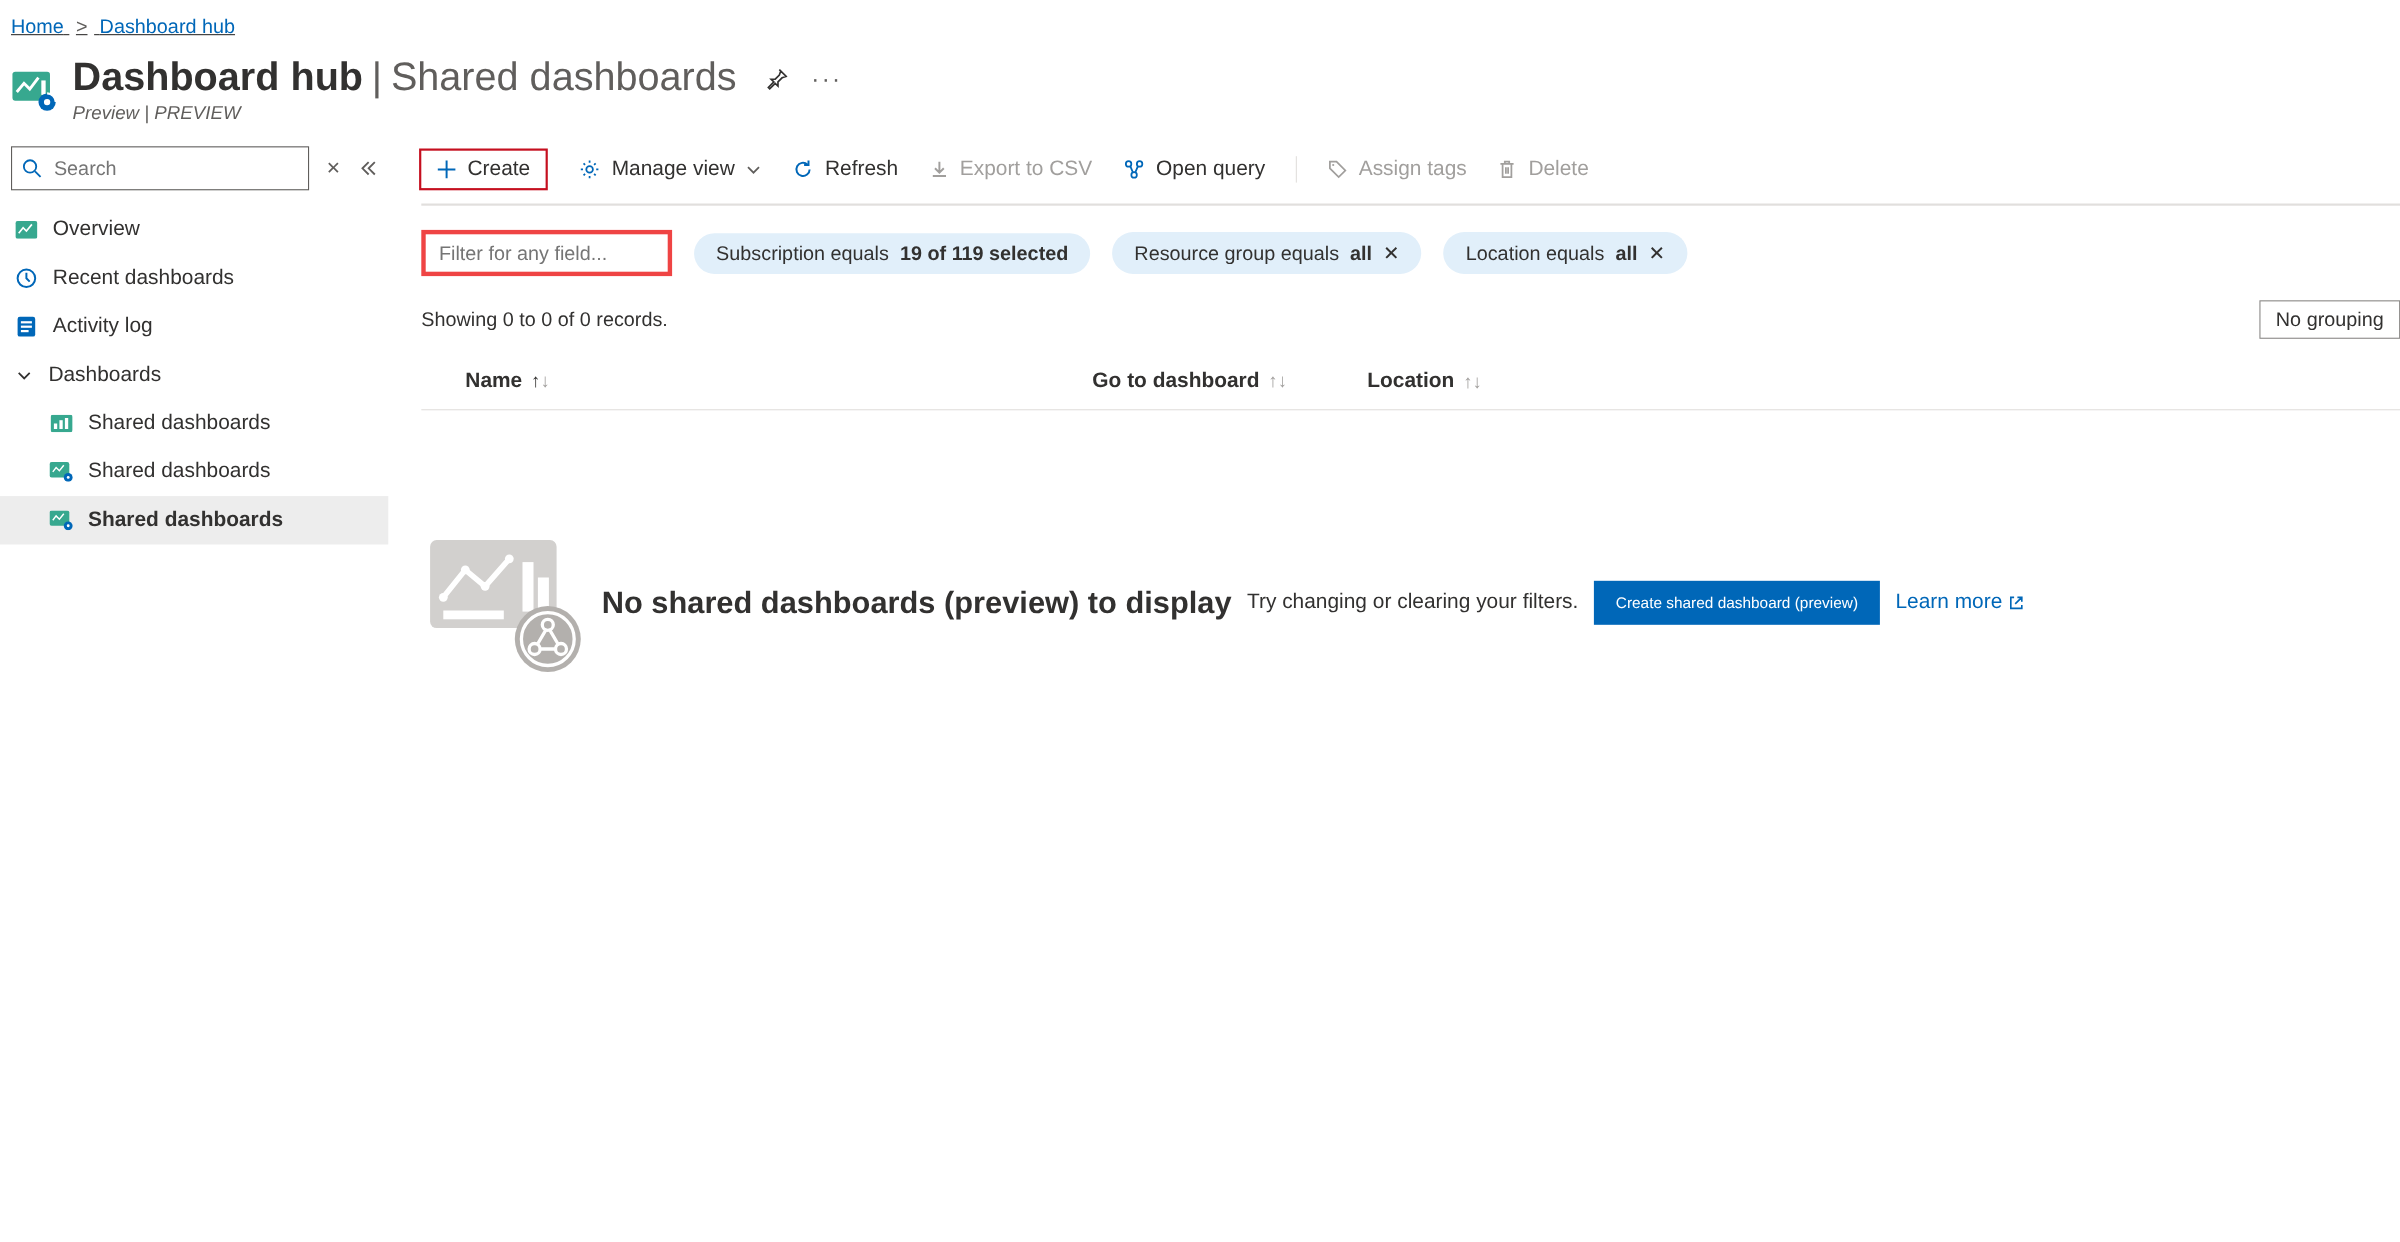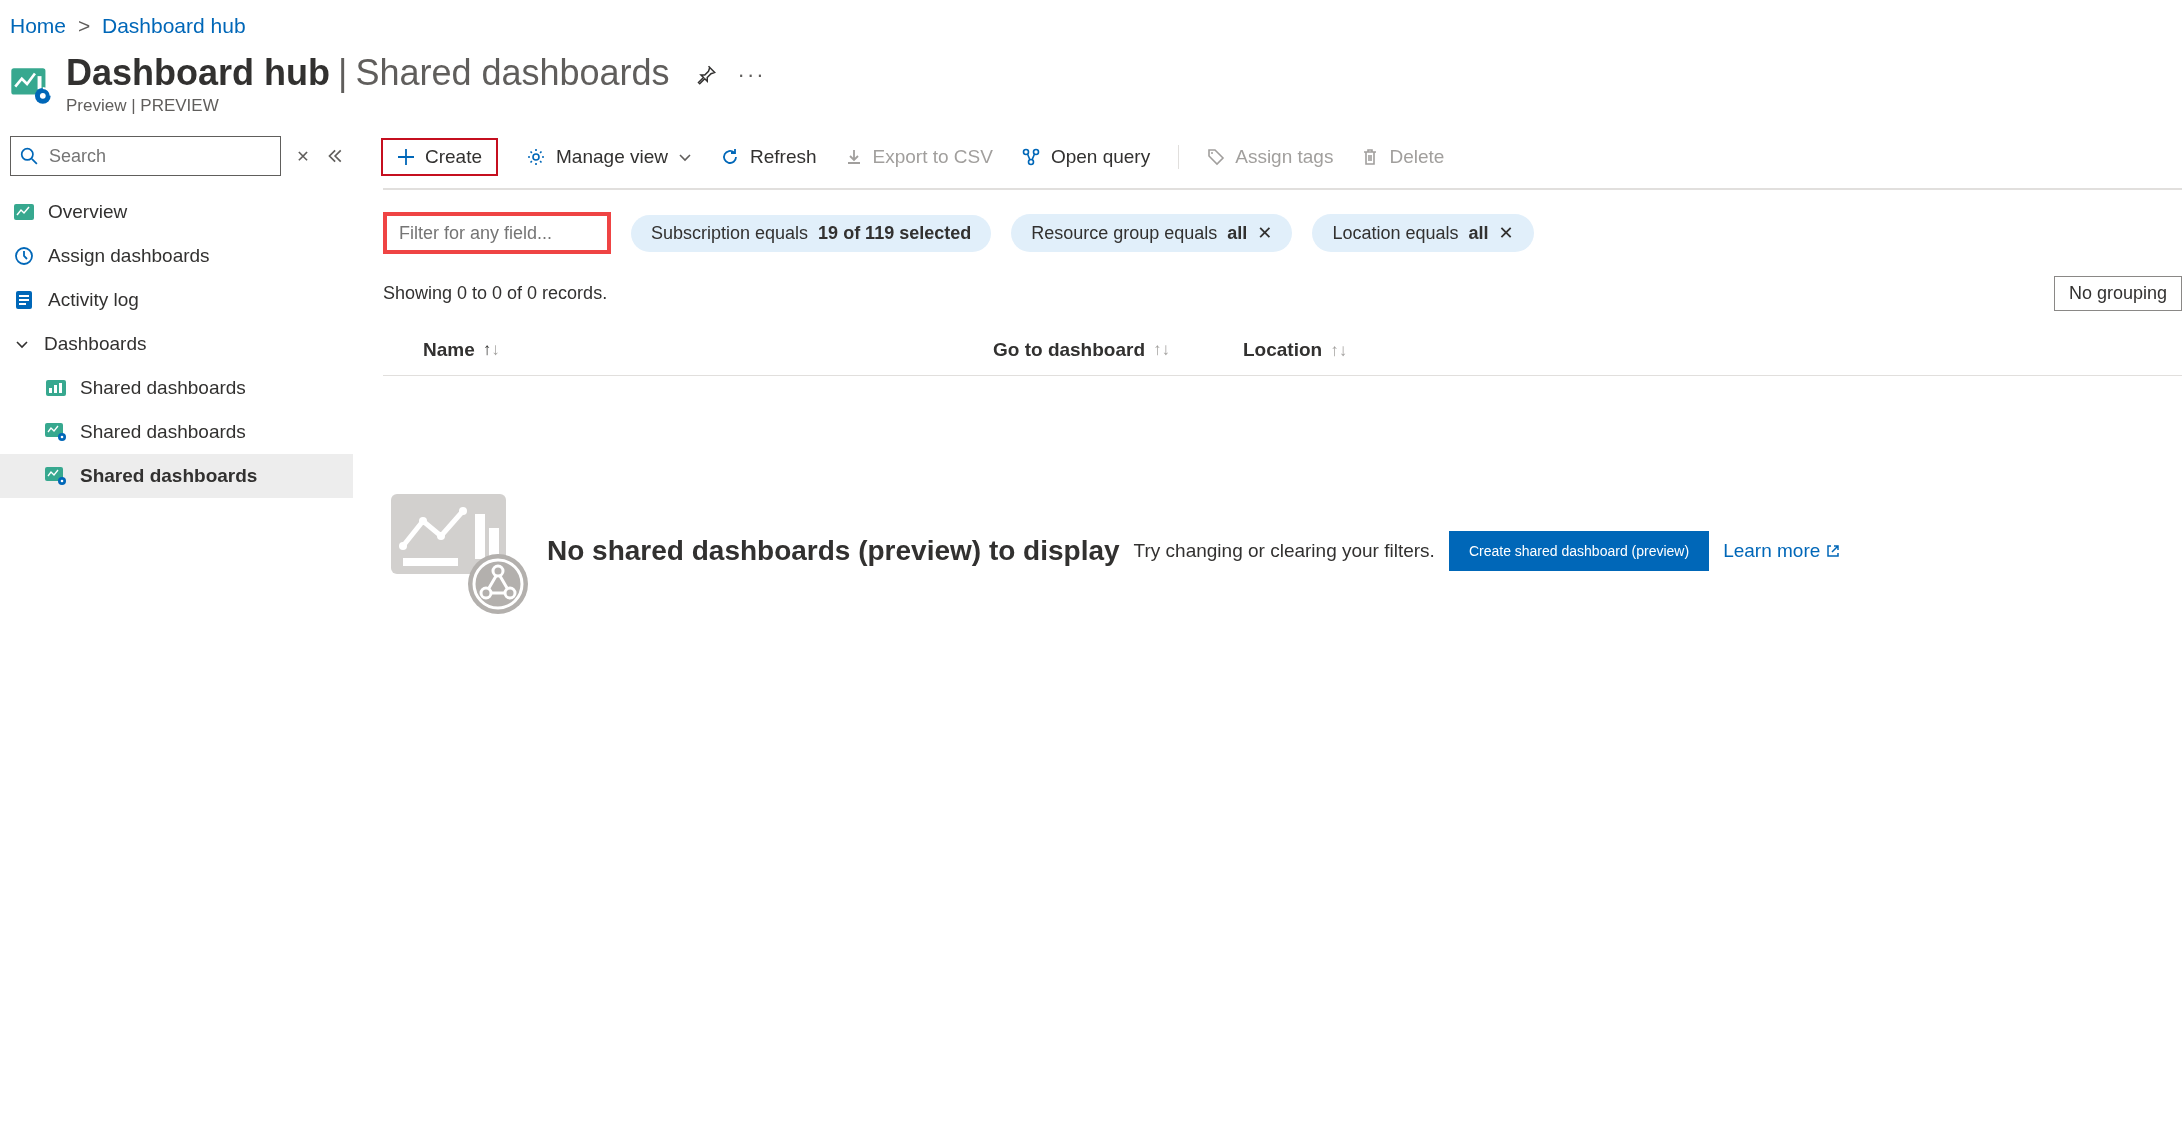--- a/index.html
+++ b/index.html
@@ -1,31 +1,31 @@
 <!DOCTYPE html>
 <html><head>
 <meta charset="utf-8">
 <style>
   * { box-sizing: border-box; margin: 0; padding: 0; }
   body { font-family: "Segoe UI", -apple-system, sans-serif; color: #323130; background: #ffffff; font-size: 19px; }
   a { text-decoration: none; }
 
-  .breadcrumb { padding: 14px 10px 8px 10px; font-size: 21px; }
+  .breadcrumb { padding: 14px 10px 8px 10px; font-size: 18px; text-decoration: underline; }
   .breadcrumb a { color: #0067b8; }
   .breadcrumb .sep { color: #605e5c; margin: 0 6px; }
 
   .header { display: flex; align-items: center; gap: 14px; padding: 6px 10px 0 10px; }
   .header-icon { width: 42px; height: 42px; position: relative; }
   .header-icon svg { width: 100%; height: 100%; }
   .title-block { display:flex; flex-direction:column; }
   .title-line { display:flex; align-items:baseline; gap: 8px; }
   .title { font-size: 36px; font-weight: 600; }
   .title-sub { font-size: 36px; font-weight: 400; color: #605e5c; }
   .title-sep { font-size: 36px; font-weight: 300; color: #605e5c; }
-  .subtitle { font-size: 17px; color: #605e5c; margin-top: 2px; }
+  .subtitle { font-size: 17px; color: #605e5c; margin-top: 2px; font-style: italic; }
   .header-actions { display:flex; align-items:center; gap: 22px; margin-left: 18px; color: #605e5c;}
   .pin-btn, .more-btn { cursor:pointer; }
 
   .layout { display:flex; margin-top: 20px; }
   .sidebar { width: 353px; flex-shrink:0; }
   .search-row { display:flex; align-items:center; gap: 12px; padding: 0 10px 14px 10px; }
   .search-box { flex:1; position:relative; }
   .search-box input { width:100%; height:40px; border:1px solid #605e5c; padding: 0 10px 0 38px; font-size: 18px; background:#fff; }
   .search-box .si { position:absolute; left:10px; top:50%; transform:translateY(-50%); color:#0067b8; }
   .clear-btn { color:#605e5c; cursor:pointer; font-size:16px; width:20px; text-align:center;}
@@ -140,21 +140,21 @@
           </span>
         <span>Overview</span>
       </li>
       <li>
         <span class="nav-icon">
             <svg width="20" height="20" viewBox="0 0 20 20">
               <circle cx="10" cy="10" r="8" stroke="#0067b8" stroke-width="1.8" fill="none"></circle>
               <path d="M10 5 V10 L13 13" stroke="#0067b8" stroke-width="1.8" fill="none"></path>
             </svg>
           </span>
-        <span>Assign dashboards</span>
+        <span>Recent dashboards</span>
       </li>
       <li>
         <span class="nav-icon">
             <svg width="18" height="20" viewBox="0 0 18 20">
               <rect x="1" y="1" width="16" height="18" rx="2" fill="#0067b8"></rect>
               <rect x="4" y="5" width="10" height="2" fill="#fff"></rect>
               <rect x="4" y="9" width="10" height="2" fill="#fff"></rect>
               <rect x="4" y="13" width="7" height="2" fill="#fff"></rect>
             </svg>
           </span>

